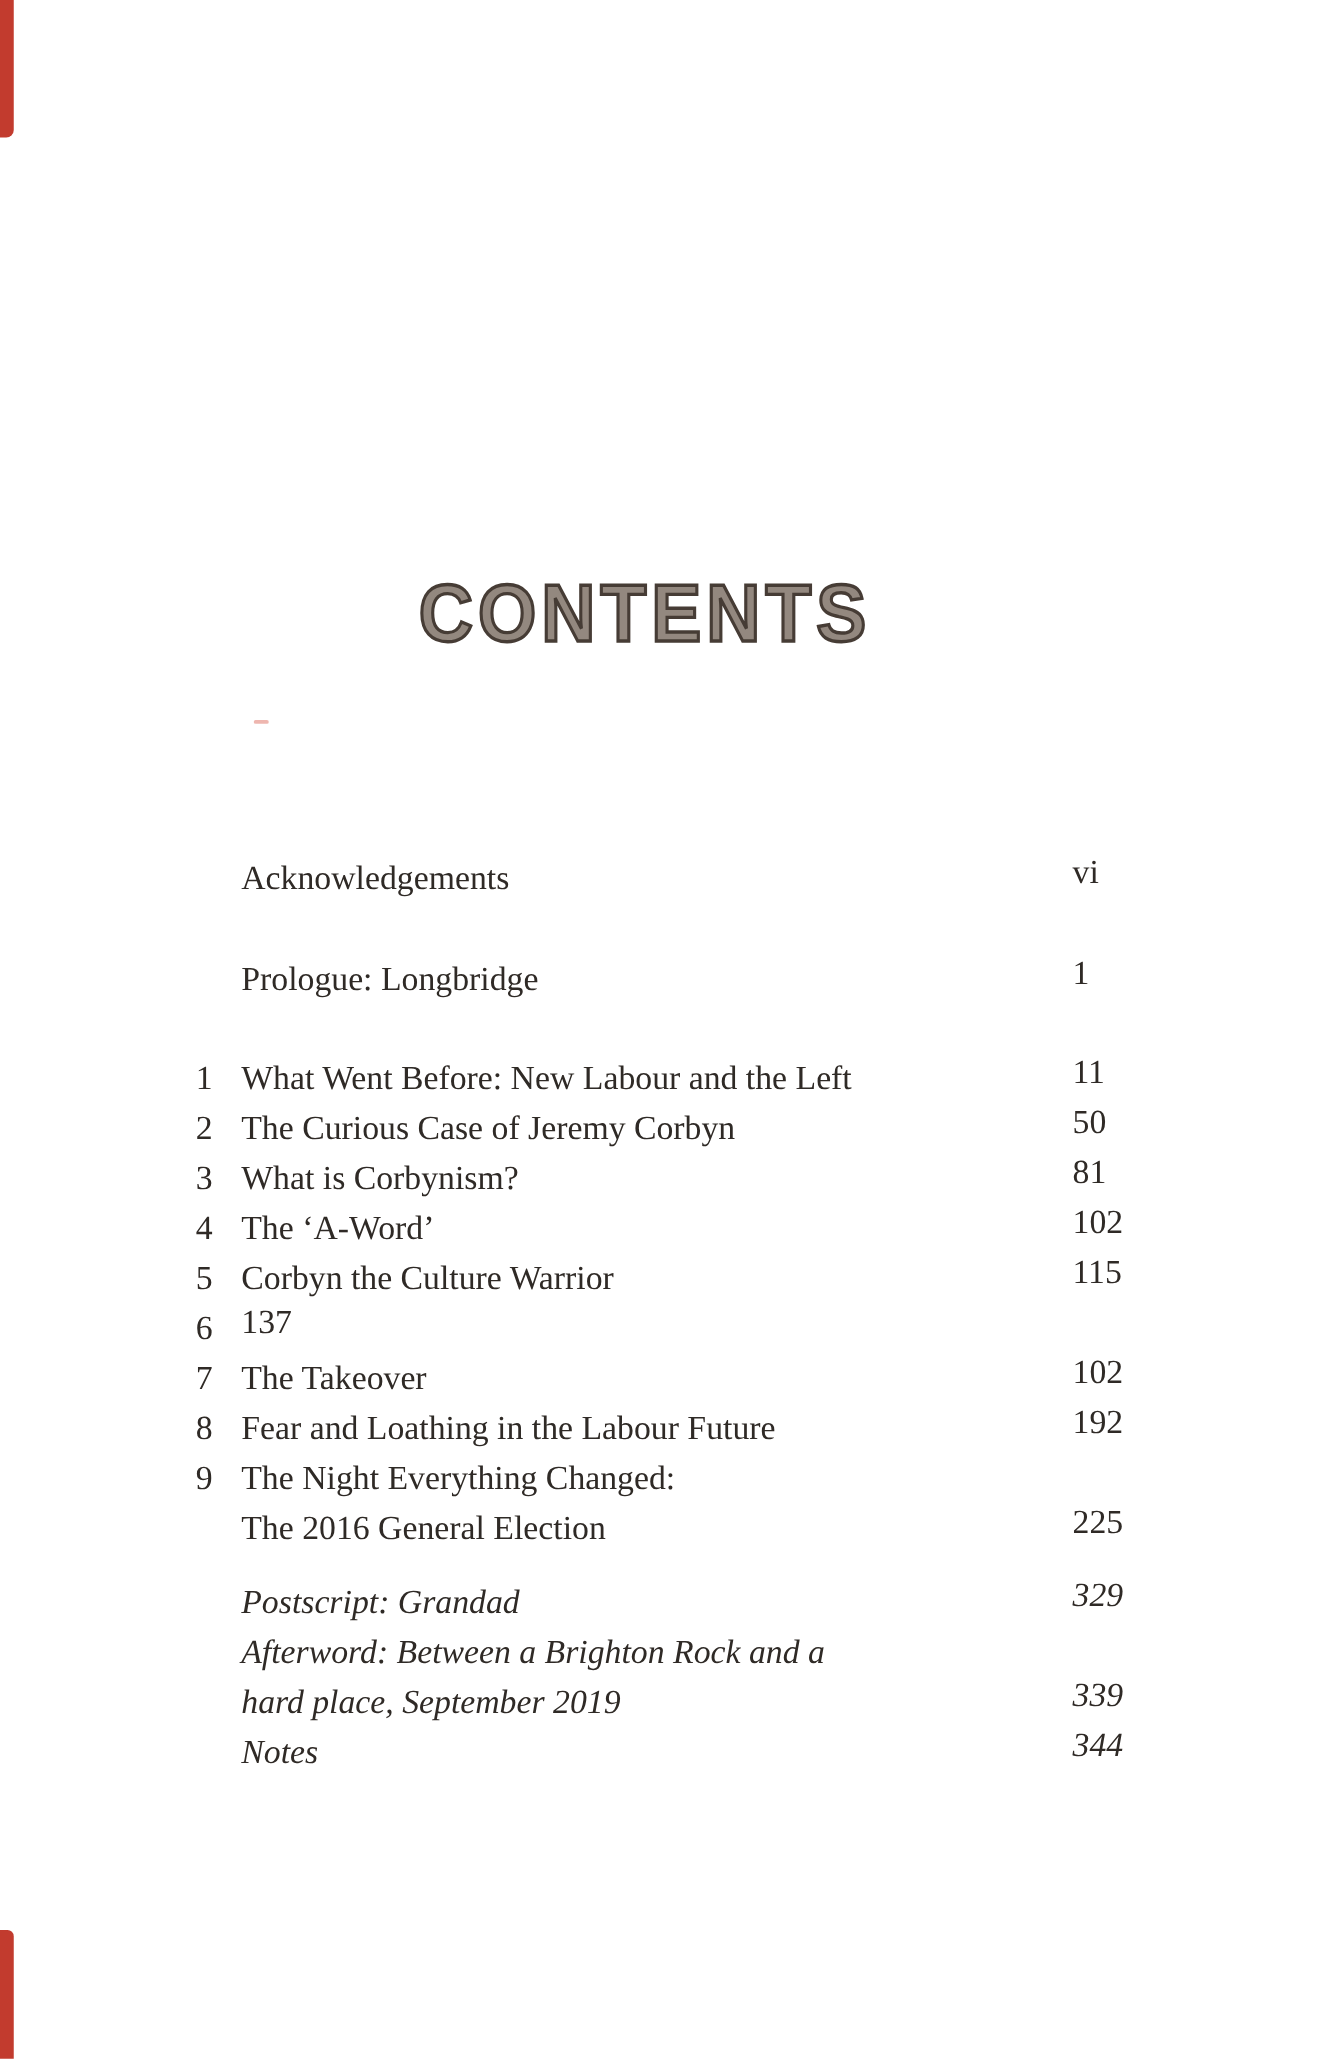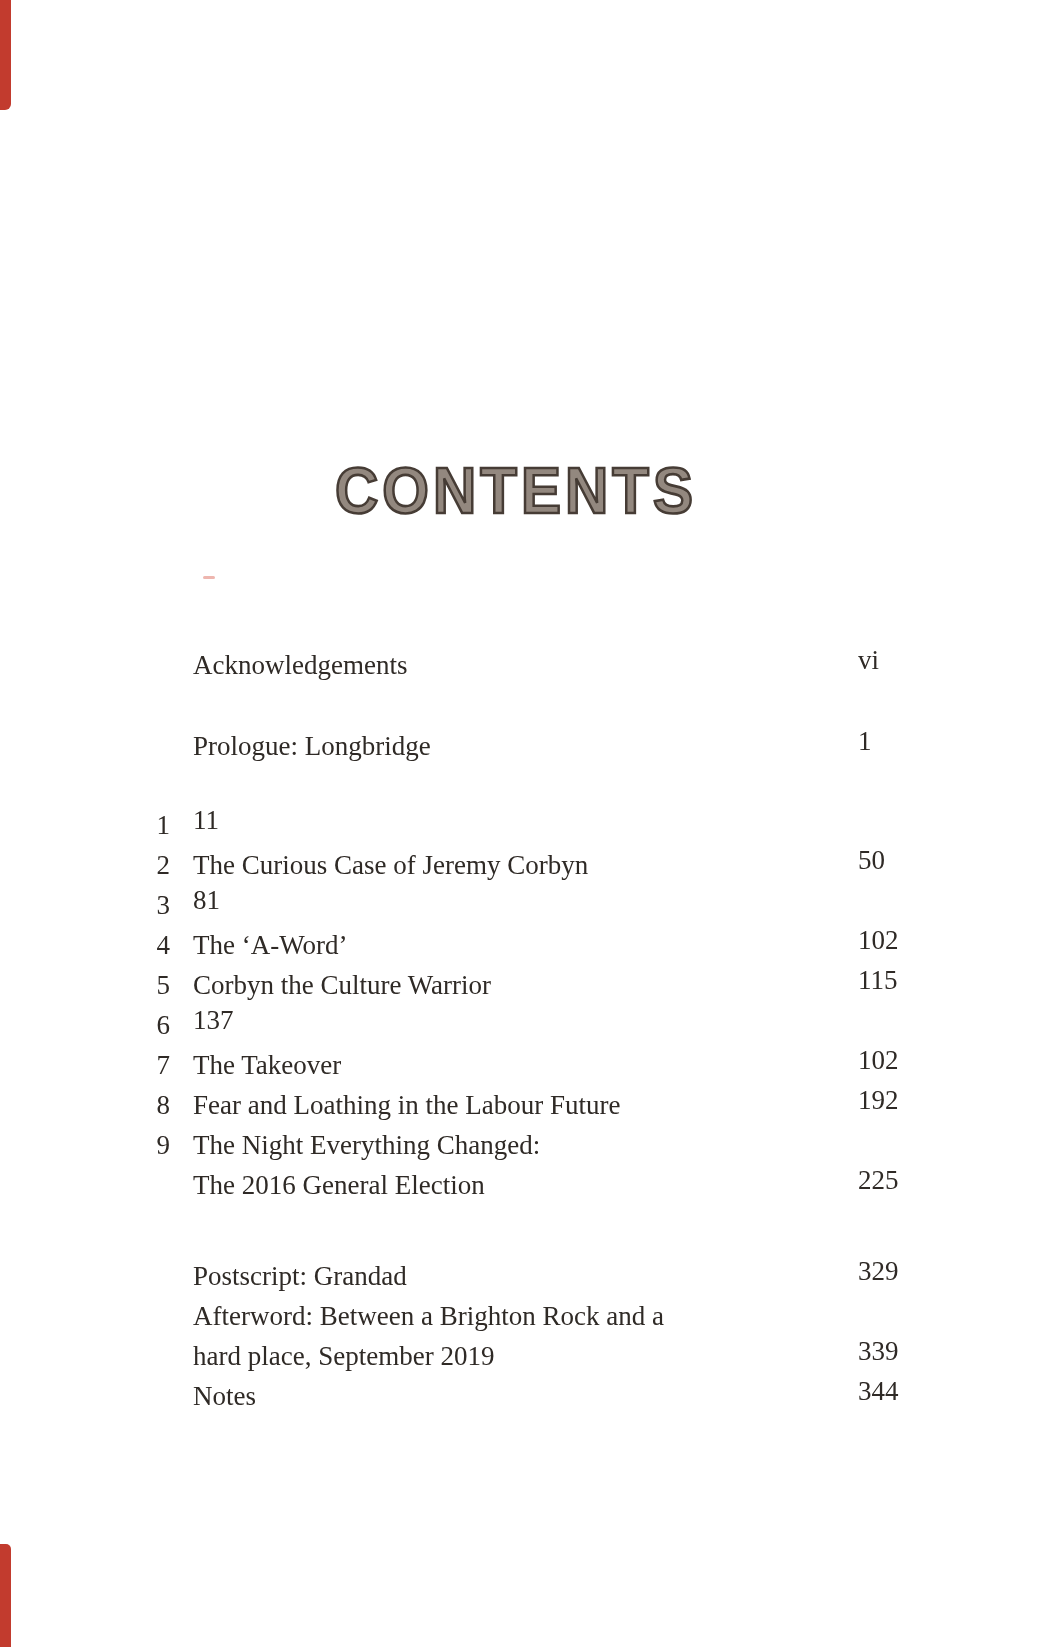--- a/index.html
+++ b/index.html
@@ -49,21 +49,21 @@
     position: absolute;
     top: 576px; left: 203px;
     width: 12px; height: 3px;
     background: rgba(224, 122, 110, 0.55);
     border-radius: 2px;
   }
 
   
   .toc {
     position: absolute;
-    top: 645px;
+    top: 682px;
     left: 142px;
     right: 134px; 
     font-size: 27px;
     line-height: 40px;
   }
   .row { display: flex; align-items: flex-start; }
   .num {
     flex: none;
     width: 28px;
     text-align: right;
@@ -75,21 +75,21 @@
     flex: none;
     min-width: 64px;
     text-align: left;
     align-self: flex-end;
     position: relative;
     top: -5px;
   }
   .front .row { margin-bottom: 41px; }
   .front .row:last-child { margin-bottom: 4px; }
   .chapters { margin-top: 39px; }
-  .back { margin-top: 51px; }
+  .back { margin-top: 19px; font-style: italic; }
 </style>
 </head>
 <body>
 
 <div class="page">
 
   <div class="edge-red top"></div>
   <div class="edge-red bottom"></div>
 
   <div class="title-wrap">
@@ -111,31 +111,37 @@
           <span class="num"></span>
           <span class="entry">
             <span class="line">Prologue: Longbridge</span>
           </span>
           <span class="pagenum">1</span>
         </div>
       </div>
     <div class="chapters">
         <div class="row">
           <span class="num">1</span>
+          <span class="entry">
+            <span class="line">What Went Before: New Labour and the Left</span>
+          </span>
           <span class="pagenum">11</span>
         </div>
         <div class="row">
           <span class="num">2</span>
           <span class="entry">
             <span class="line">The Curious Case of Jeremy Corbyn</span>
           </span>
           <span class="pagenum">50</span>
         </div>
         <div class="row">
           <span class="num">3</span>
+          <span class="entry">
+            <span class="line">What is Corbynism?</span>
+          </span>
           <span class="pagenum">81</span>
         </div>
         <div class="row">
           <span class="num">4</span>
           <span class="entry">
             <span class="line">The ‘A-Word’</span>
           </span>
           <span class="pagenum">102</span>
         </div>
         <div class="row">

